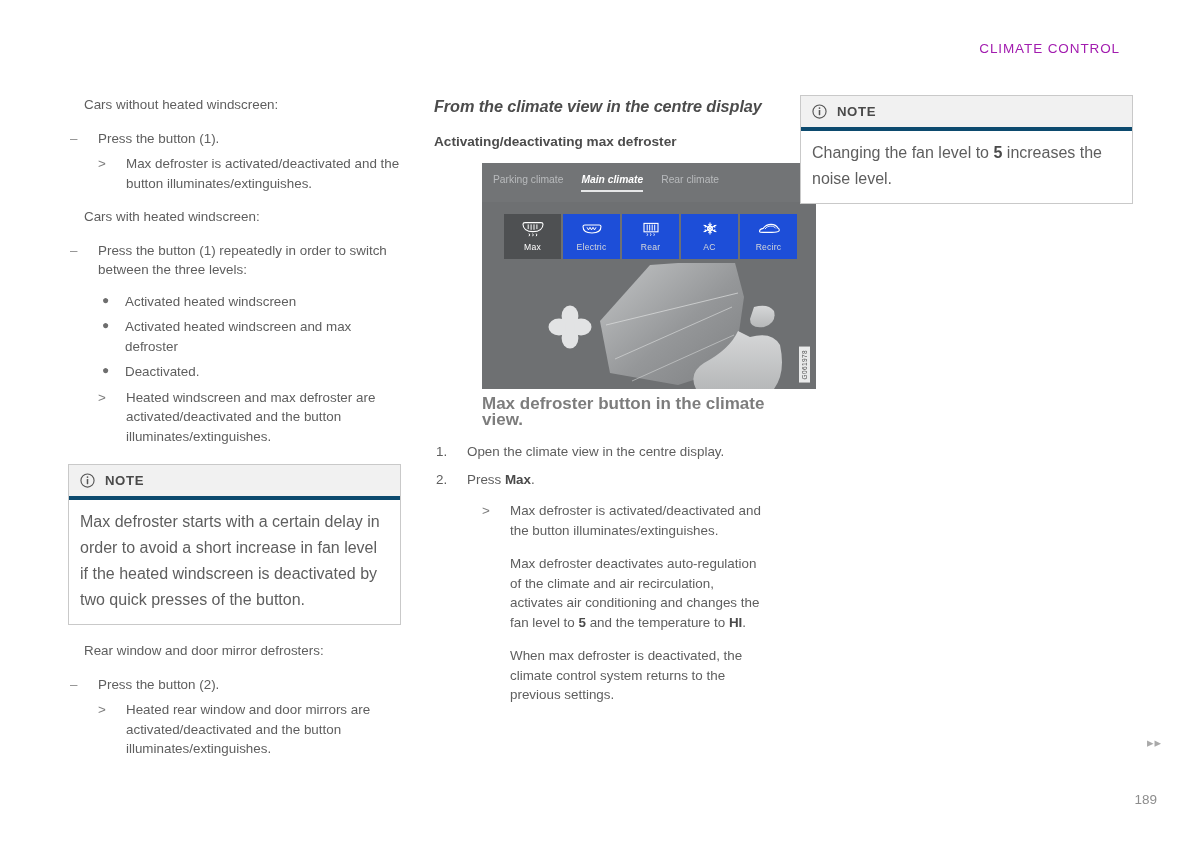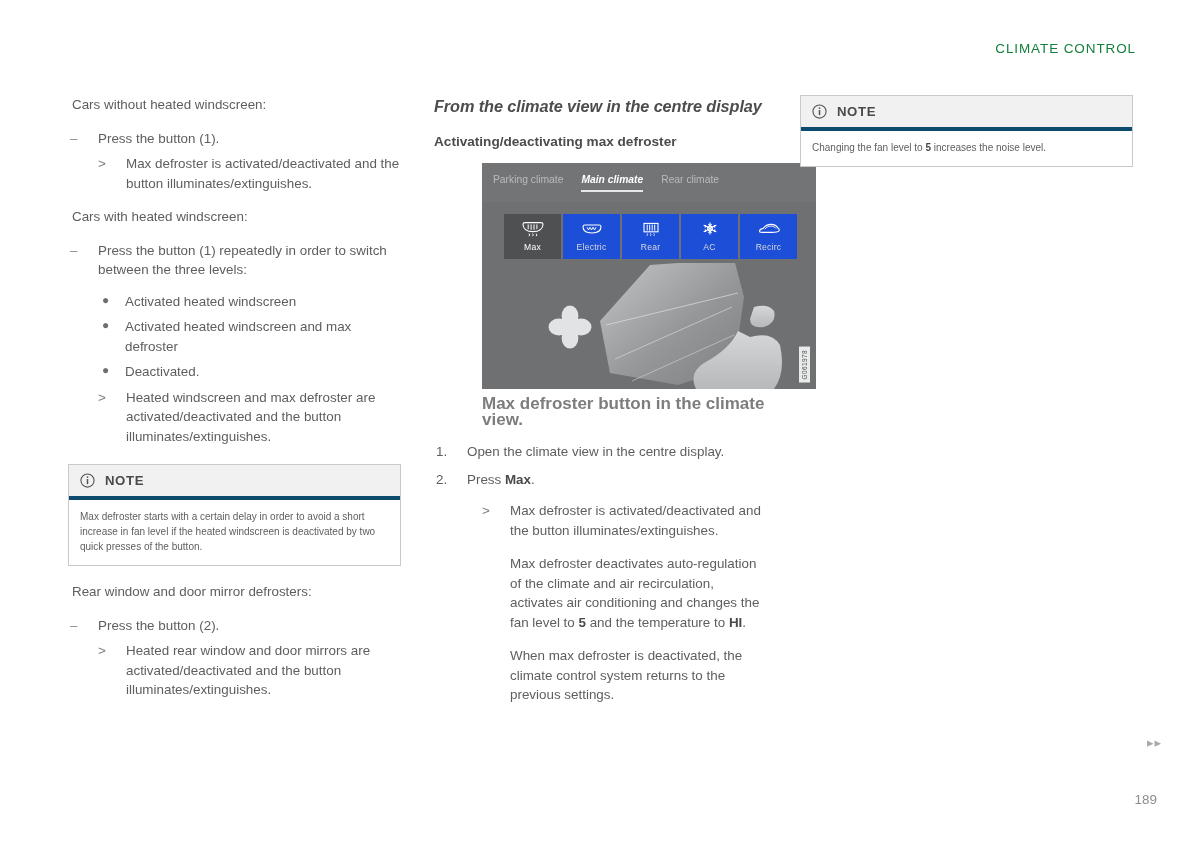--- a/index.html
+++ b/index.html
@@ -13,43 +13,43 @@
     position: relative;
     font-family: "Liberation Sans", sans-serif;
     color: #5a5a5a;
     overflow: hidden;
   }
 
   
   .page-header {
     position: absolute;
     top: 41px;
-    right: 64px;
+    right: 80px;
     font-size: 13.5px;
     letter-spacing: 0.9px;
-    color: #15803d;
+    color: #a21caf;
     text-transform: uppercase;
     white-space: nowrap;
   }
 
   
   .col {
     position: absolute;
     top: 95px;
   }
   .col-left  { left: 68px;  width: 333px; }
   .col-mid   { left: 434px; width: 334px; }
   .col-right { left: 800px; width: 333px; }
 
   
   .para {
     font-size: 13.4px;
     line-height: 19.5px;
     color: #5e5e5e;
-    margin: 0 0 14px 4px;
+    margin: 0 0 14px 16px;
   }
 
   h2.section-title {
     font-size: 16.3px;
     line-height: 22px;
     font-weight: bold;
     color: #4c4c4c;
     margin: 0 0 16px 0;
     letter-spacing: -0.1px;
     font-style: italic;
@@ -152,22 +152,22 @@
     flex: 0 0 15px;
   }
   .note-title {
     font-size: 13.2px;
     font-weight: bold;
     letter-spacing: 0.6px;
     color: #4a4a4a;
   }
   .note-body {
     padding: 9px 12px 11px 11px;
-    font-size: 10px;
-    line-height: 15px;
+    font-size: 16px;
+    line-height: 26px;
     color: #5e5e5e;
   }
 
   
   .figure { margin: 0 0 8px 0; padding-left: 48px; }
   .display {
     position: relative;
     width: 334px;
     height: 226px;
     background: #6e7072;

